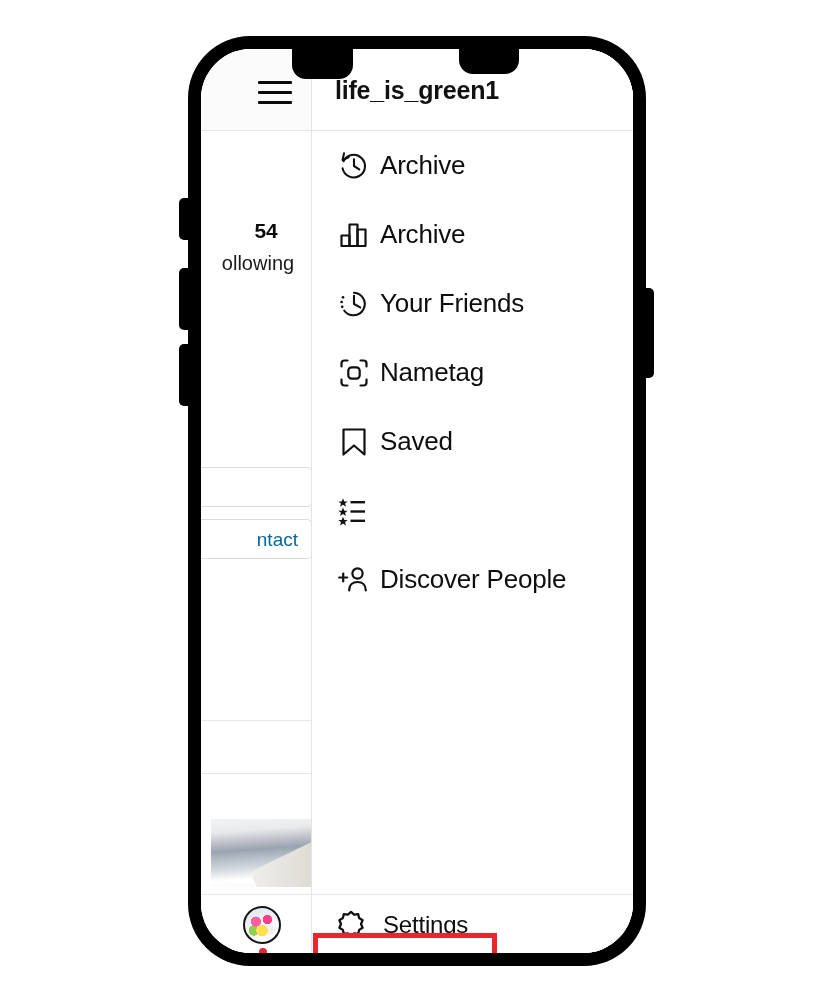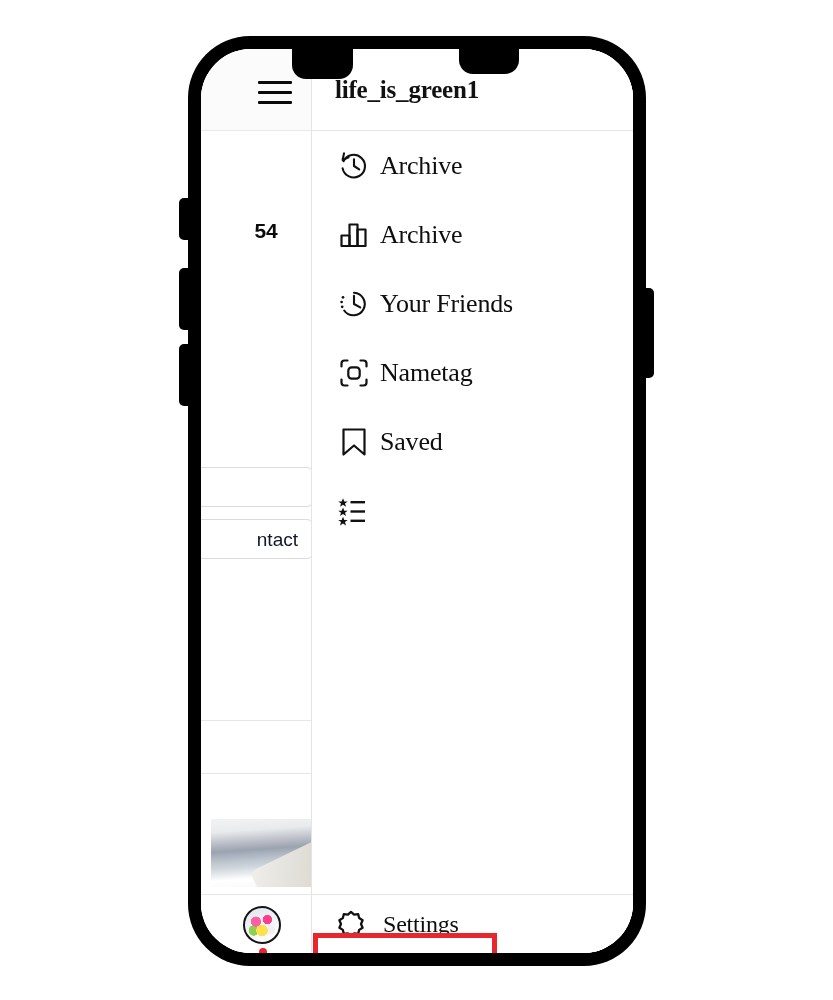--- a/index.html
+++ b/index.html
@@ -160,21 +160,21 @@
     background: #ffffff;
     box-sizing: border-box;
   }
   #profile-btn-edit { top: 418px; }
   #profile-btn-contact { top: 470px; }
   #profile-btn-contact span {
     position: absolute;
     right: 14px;
     top: 9px;
     font-size: 19px;
-    color: #0f172a;
+    color: #0369a1;
   }
 
   .profile-hr {
     position: absolute;
     left: 0;
     width: 130px;
     height: 1px;
     background: #e6e6e6;
   }
   #profile-hr-tabs { top: 671px; }
@@ -245,21 +245,20 @@
   #menu-panel {
     position: absolute;
     left: 110px;
     top: 0;
     width: 322px;
     height: 904px;
     background: #ffffff;
     border-left: 1px solid #e4e4e4;
     box-sizing: border-box;
     z-index: 10;
-    font-family: Liberation Serif, serif;
   }
   #menu-header {
     position: absolute;
     left: 0;
     top: 0;
     width: 321px;
     height: 82px;
     background: #ffffff;
     border-bottom: 1px solid #e8e8e8;
     box-sizing: border-box;
@@ -361,20 +360,21 @@
     <div id="profile-topbar">
       <div id="hamburger-icon">
         <i></i>
         <i></i>
         <i></i>
       </div>
     </div>
 
     <div id="profile-stats">
       <div id="stat-count">54</div>
+      <div id="stat-label">ollowing</div>
     </div>
 
     <div class="profile-btn" id="profile-btn-edit"></div>
     <div class="profile-btn" id="profile-btn-contact">
       <span>ntact</span>
     </div>
 
     <div class="profile-hr" id="profile-hr-tabs"></div>
     <div class="profile-hr" id="profile-hr-grid"></div>
 
@@ -461,20 +461,31 @@
             </g>
             <g stroke="#111" stroke-width="2.4" stroke-linecap="butt">
               <line x1="14.5" y1="9.2" x2="29" y2="9.2"></line>
               <line x1="14.5" y1="18.5" x2="29" y2="18.5"></line>
               <line x1="14.5" y1="27.8" x2="29" y2="27.8"></line>
             </g>
           </svg>
         </span>
       </div>
 
+      <div class="menu-item">
+        <span class="menu-icon">
+          <svg width="36" height="36" viewBox="0 0 36 36" fill="none" stroke="#111" stroke-width="2.2" stroke-linecap="round" stroke-linejoin="round">
+            <line x1="3.2" y1="15.5" x2="11.2" y2="15.5"></line>
+            <line x1="7.2" y1="11.5" x2="7.2" y2="19.5"></line>
+            <circle cx="21.5" cy="11.5" r="5.1"></circle>
+            <path d="M13.2 28.5 C13.2 22.9 17.0 20.0 21.5 20.0 C26.0 20.0 29.8 22.9 29.8 28.5"></path>
+          </svg>
+        </span>
+        <span class="menu-label">Discover People</span>
+      </div>
 
     </div>
 
     <div id="menu-footer">
       <div id="settings-row">
         <span class="menu-icon">
           <svg width="34" height="34" viewBox="0 0 36 36" fill="none" stroke="#111" stroke-width="2.4" stroke-linejoin="round">
             <path d="M18 4.2 L21.3 7.0 L25.6 6.4 L26.6 10.6 L30.3 12.9 L28.6 16.9
                      L30.3 20.9 L26.6 23.2 L25.6 27.4 L21.3 26.8 L18 29.6
                      L14.7 26.8 L10.4 27.4 L9.4 23.2 L5.7 20.9 L7.4 16.9

